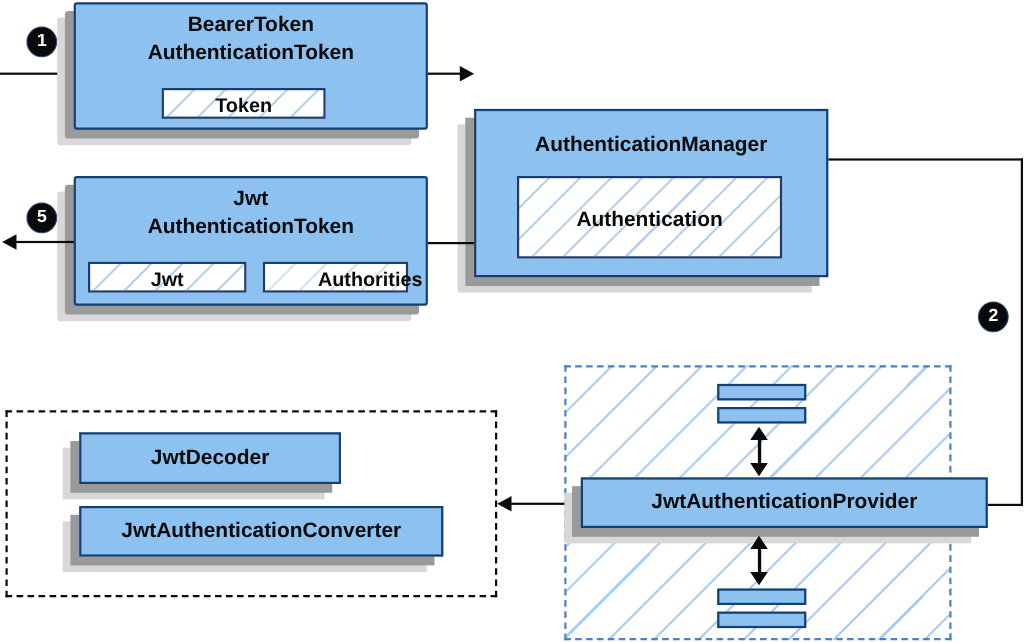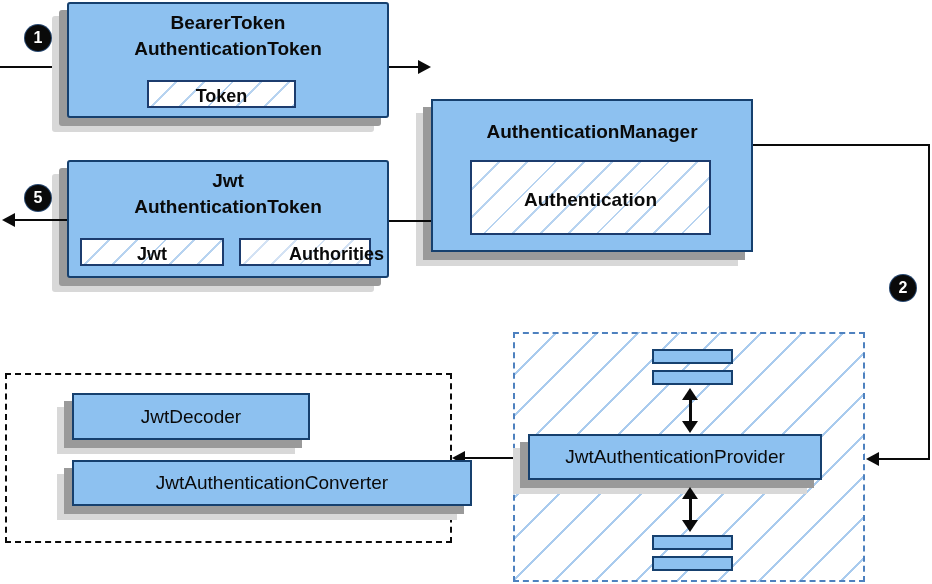--- a/index.html
+++ b/index.html
@@ -45,21 +45,21 @@
       #ffffff;
   }
   .bar{
     position:absolute;width:77px;height:11px;background:#8dc1f0;border:2px solid #16406e;box-sizing:content-box;
   }
   .vdarrow{position:absolute;width:16px;}
   .vdarrow .up{width:0;height:0;border-left:8px solid transparent;border-right:8px solid transparent;border-bottom:12px solid #0a0a0a;margin:0 auto;}
   .vdarrow .mid{width:3px;background:#0a0a0a;margin:0 auto;}
   .vdarrow .down{width:0;height:0;border-left:8px solid transparent;border-right:8px solid transparent;border-top:12px solid #0a0a0a;margin:0 auto;}
   .plainlabel{position:absolute;font-weight:bold;font-size:20px;line-height:27px;text-align:center;}
-  .centerlabel{display:flex;align-items:center;justify-content:center;font-weight:normal;font-size:19px;}
+  .centerlabel{display:flex;align-items:center;justify-content:center;font-weight:bold;font-size:19px;}
 </style>
 </head>
 <body>
 
 <div id="stage">
 
   <div class="badge" style="left:25px;top:25px;">1</div>
   <div class="badge" style="left:890px;top:275px;">2</div>
   <div class="badge" style="left:27px;top:406px;">3</div>
   <div class="badge" style="left:28px;top:473px;">4</div>
@@ -106,32 +106,32 @@
   <div class="dashedbox-blue" style="left:513px;top:332px;width:352px;height:250px;">
     <div class="bar" style="left:137px;top:15px;"></div>
     <div class="bar" style="left:137px;top:36px;"></div>
 
     <div class="vdarrow" style="left:167px;top:54px;">
       <div class="up"></div>
         <div class="mid" style="height:21px;"></div>
         <div class="down"></div>
     </div>
 
-    <div class="bluebox centerlabel" style="left:13px;top:100px;width:294px;height:46px;">JwtAuthenticationProvider</div>
+    <div class="bluebox centerlabel" style="left:13px;top:100px;width:370px;height:46px;">JwtAuthenticationProvider</div>
 
     <div class="vdarrow" style="left:167px;top:153px;">
       <div class="up"></div>
         <div class="mid" style="height:21px;"></div>
         <div class="down"></div>
     </div>
 
     <div class="bar" style="left:137px;top:201px;"></div>
     <div class="bar" style="left:137px;top:222px;"></div>
   </div>
 
   <div class="hline" style="left:464px;top:457px;width:49px;"></div>
   <div class="tri left" style="left:452px;top:451px;"></div>
 
   <div class="dashedbox-black" style="left:5px;top:373px;width:447px;height:170px;"></div>
   <div class="bluebox centerlabel" style="left:72px;top:393px;width:238px;height:47px;">JwtDecoder</div>
-  <div class="bluebox centerlabel" style="left:72px;top:460px;width:400px;height:46px;">JwtAuthenticationConverter</div>
+  <div class="bluebox centerlabel" style="left:72px;top:460px;width:331px;height:46px;">JwtAuthenticationConverter</div>
 
 </div>
 
 </body></html>

